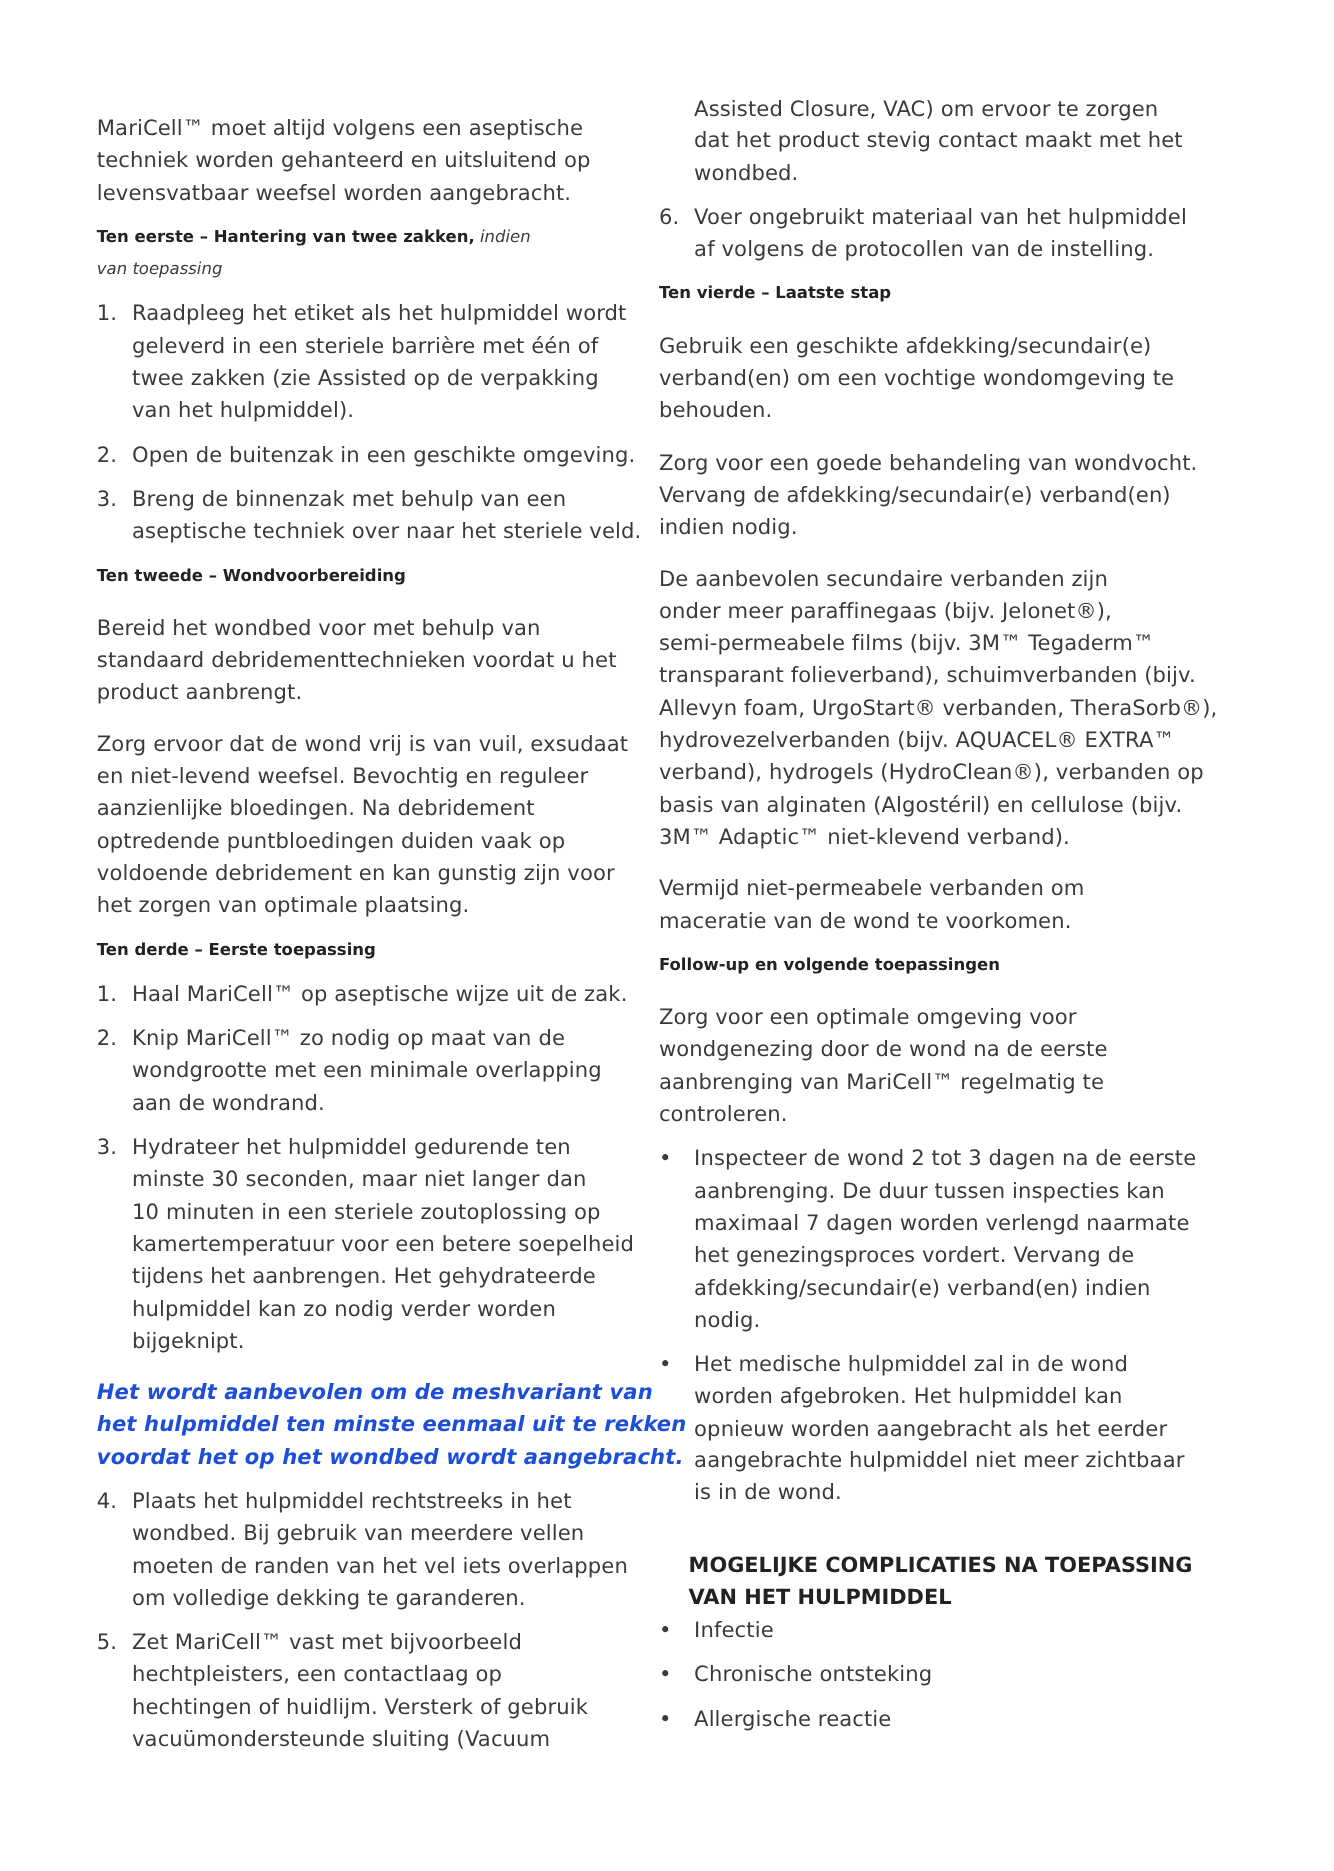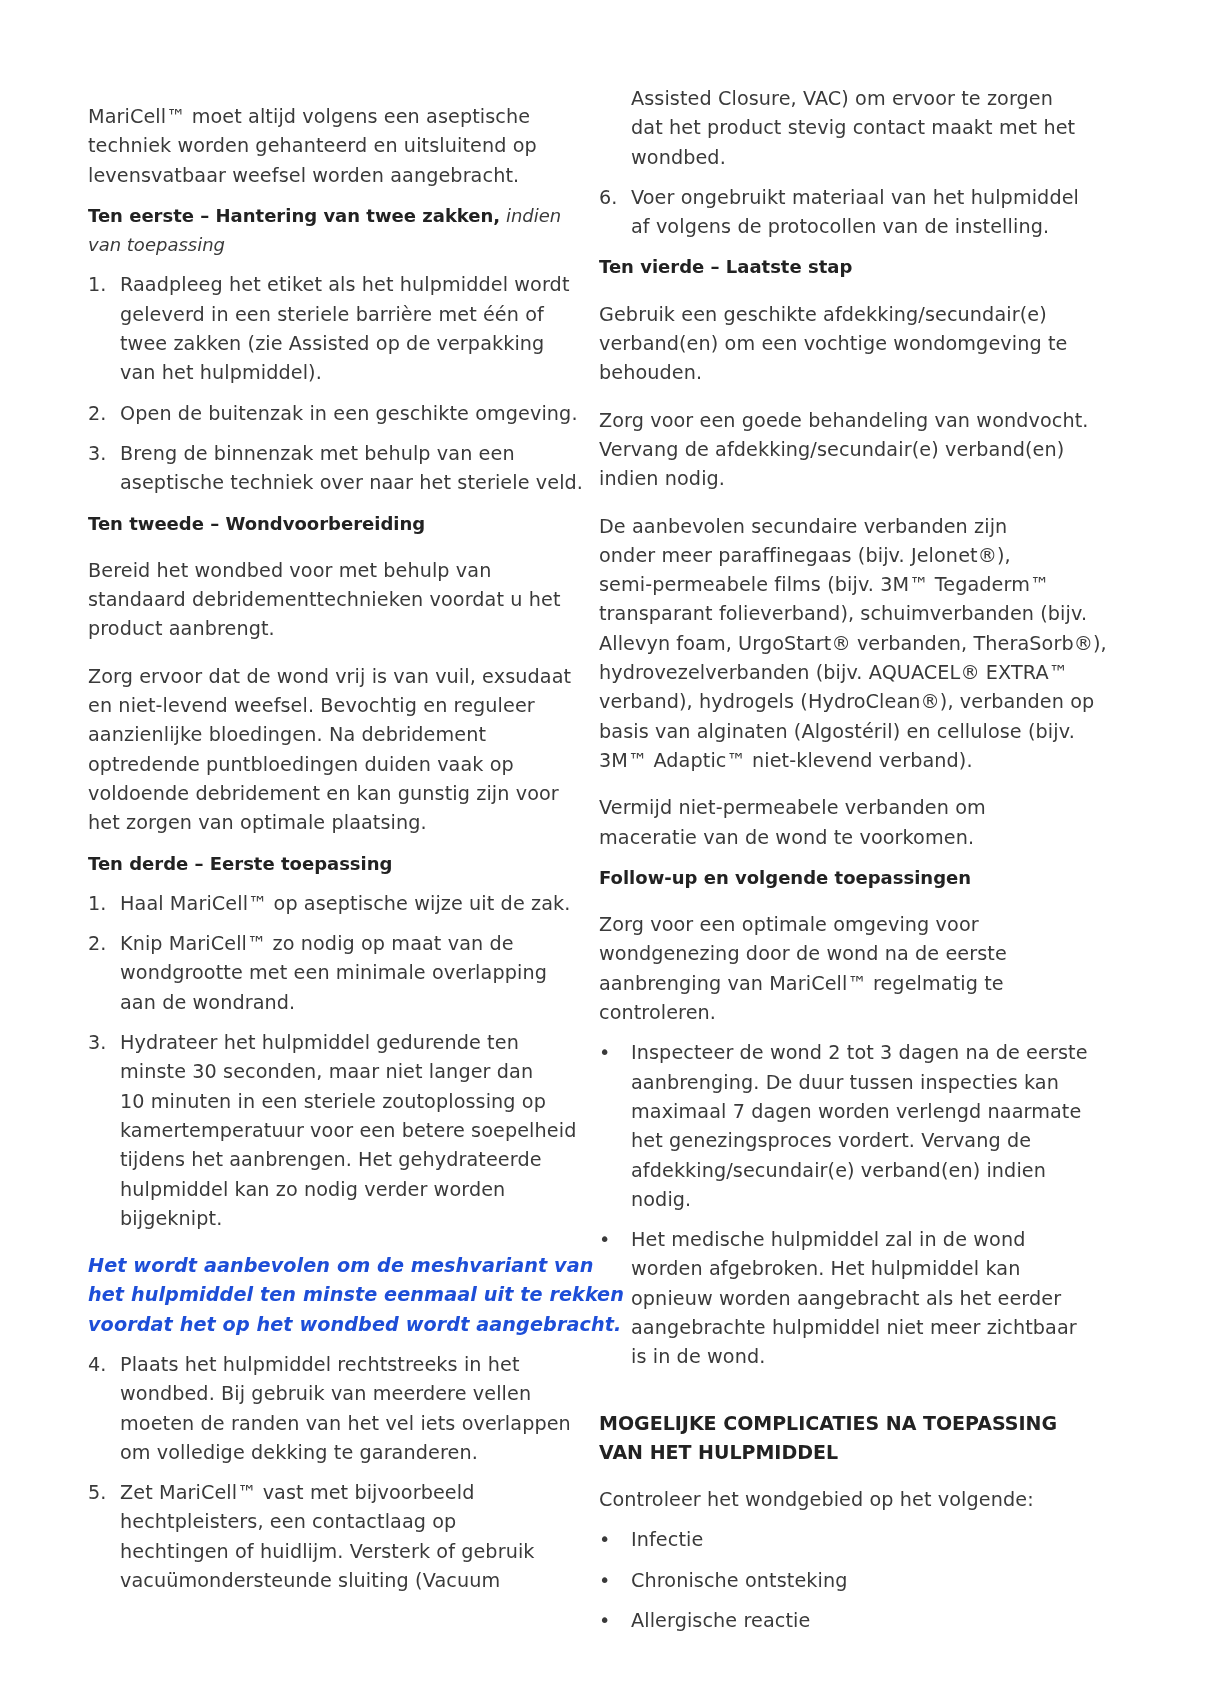--- a/index.html
+++ b/index.html
@@ -3,26 +3,26 @@
 <meta charset="utf-8">
 <style>
   html, body { margin: 0; padding: 0; background: #ffffff; }
   body { width: 1213px; height: 1701px; position: relative; overflow: hidden;
          font-family: "DejaVu Sans", sans-serif; color: #3a3a3a; }
   .col { position: absolute; top: 84px; width: 520px; }
   .col-left { left: 88px; }
   .col-right { left: 599px; }
   .line { font-size: 19.2px; line-height: 29.3px; white-space: nowrap; letter-spacing: 0.1px; }
   .block { margin-bottom: 11px; margin-top: 18px; }
-  .head { font-weight: bold; color: #222; font-size: 18px; line-height: 29.3px; white-space: nowrap; margin-bottom: 11px; }
+  .head { font-weight: bold; color: #222; font-size: 15px; line-height: 29.3px; white-space: nowrap; margin-bottom: 11px; }
   .head .it { font-style: italic; font-weight: normal; color: #3a3a3a; }
   .boldit { font-weight: bold; font-style: italic; color: #1d4ed8; }
   .li { position: relative; padding-left: 32px; margin-bottom: 11px; }
   .li .num { position: absolute; left: 0; top: 0; }
-  .caps { font-weight: bold; color: #222; font-size: 19px; line-height: 29.3px; white-space: nowrap; }
+  .caps { font-weight: bold; color: #222; font-size: 19px; line-height: 29.3px; white-space: nowrap; margin-left: 27px; }
   .gap-big { height: 26px; }
 </style>
 </head>
 <body>
 
 <div class="col col-left">
   <div class="block">
     <div class="line">MariCell™ moet altijd volgens een aseptische</div>
     <div class="line">techniek worden gehanteerd en uitsluitend op</div>
     <div class="line">levensvatbaar weefsel worden aangebracht.</div>
@@ -171,21 +171,20 @@
     <div class="line">opnieuw worden aangebracht als het eerder</div>
     <div class="line">aangebrachte hulpmiddel niet meer zichtbaar</div>
     <div class="line">is in de wond.</div>
   </div>
 
   <div class="gap-big"></div>
   <div>
     <div class="caps">MOGELIJKE COMPLICATIES NA TOEPASSING</div>
     <div class="caps">VAN HET HULPMIDDEL</div>
   </div>
-  <div class="block line">Controleer het wondgebied op het volgende:</div>
   <div class="li">
     <span class="num line">•</span>
     <div class="line">Infectie</div>
   </div>
   <div class="li">
     <span class="num line">•</span>
     <div class="line">Chronische ontsteking</div>
   </div>
   <div class="li">
     <span class="num line">•</span>

